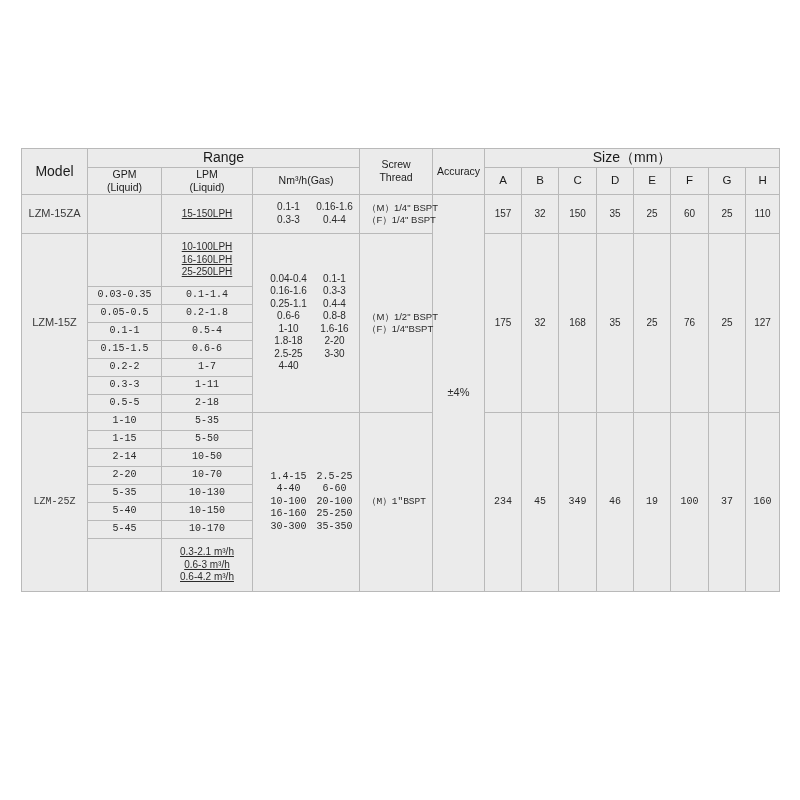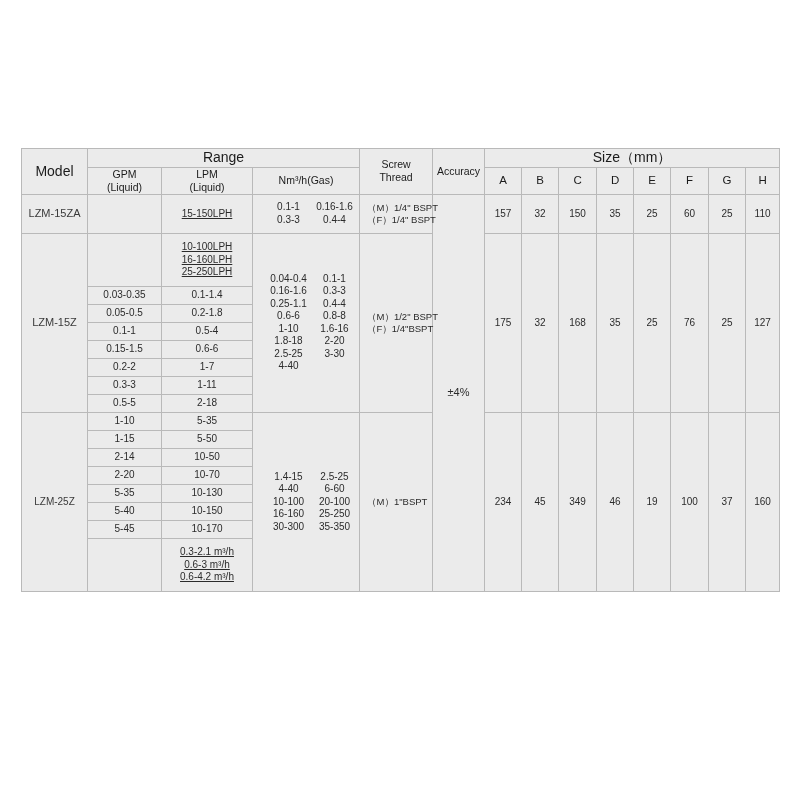--- a/index.html
+++ b/index.html
@@ -87,20 +87,21 @@
     padding-left: 7px;
     font-size: 9.5px;
     white-space: nowrap;
   }
   .thread .ln {
     display: block;
   }
   .subrow td {
     height: 17px;
     font-size: 10px;
+    font-family: Liberation Mono, monospace;
   }
   .acc {
     font-size: 11px;
   }
 </style>
 </head>
 <body>
 
 <div id="sheet">
 

